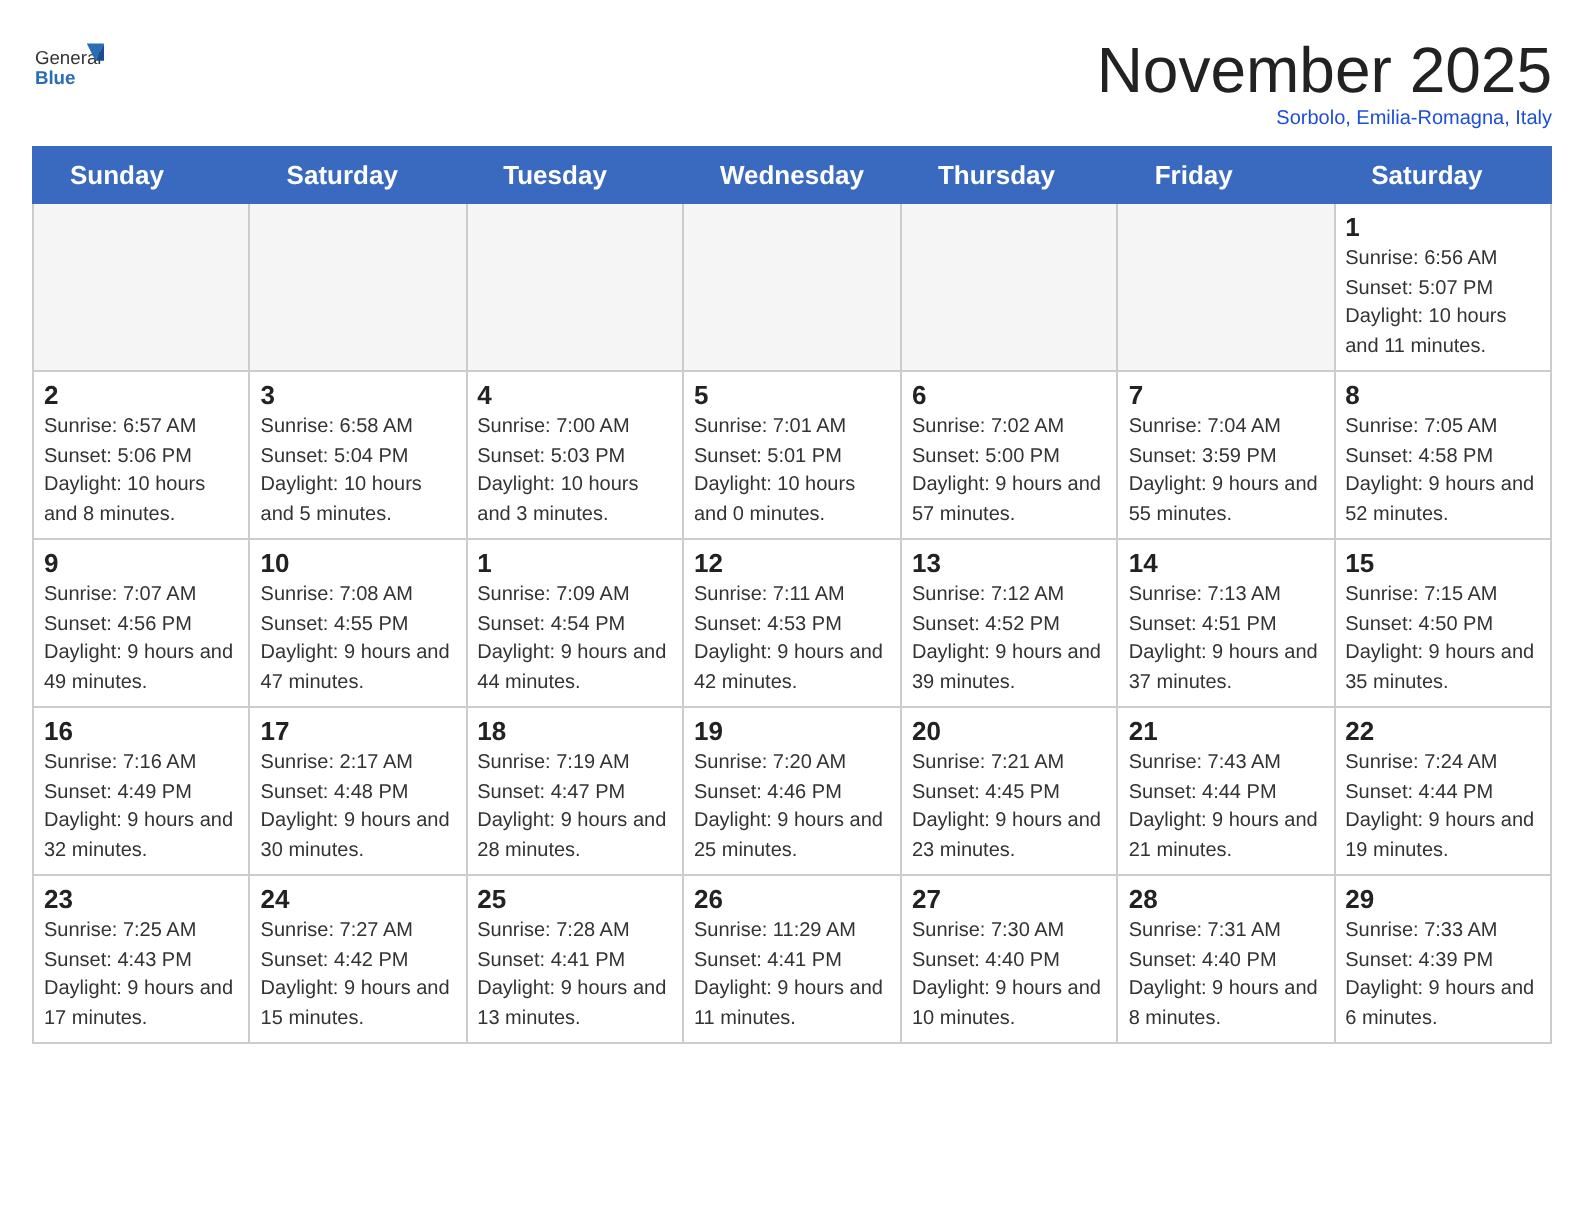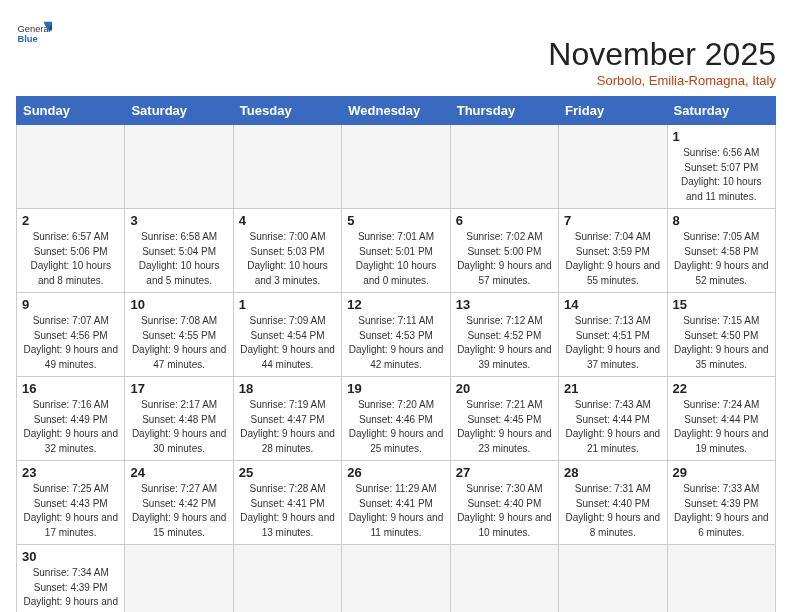--- a/index.html
+++ b/index.html
@@ -30,37 +30,36 @@
       height: 36px;
     }
     .title-block {
       text-align: right;
     }
     .main-title {
       font-size: 32px;
       font-weight: 400;
       color: #222;
       line-height: 1.2;
-      margin-top: 19px;
     }
     .subtitle {
-      font-size: 13px;
-      color: #c2410c;
+      font-size: 10px;
+      color: #1d4ed8;
     }
     .calendar {
       width: 100%;
       border-collapse: collapse;
       border: 1px solid #ccc;
     }
     .calendar th {
       background: #3a6abf;
       color: #fff;
       font-size: 13px;
       font-weight: 600;
-      padding: 6px 6px;
+      padding: 6px 18px;
       text-align: left;
       border: 1px solid #3a6abf;
       margin-left: 12px;
     }
     .calendar td {
       vertical-align: top;
       border: 1px solid #ccc;
       padding: 4px 5px;
       width: calc(100% / 7);
       min-height: 70px;
@@ -75,21 +74,20 @@
       font-size: 13px;
       font-weight: 600;
       color: #222;
       display: block;
       margin-bottom: 2px;
     }
     .day-info {
       font-size: 10px;
       color: #333;
       line-height: 1.45;
-      text-align: center;
     }
     .calendar tr:last-child td {
       min-height: 50px;
     }
   </style>
 </head>
 <body>
 
 <div class="page">
   <div class="header">
@@ -303,29 +301,15 @@
 Sunset: 4:40 PM
 Daylight: 9 hours and 8 minutes.</div>
           </td>
           <td>
             <span class="day-number">29</span>
             <div class="day-info">Sunrise: 7:33 AM
 Sunset: 4:39 PM
 Daylight: 9 hours and 6 minutes.</div>
           </td>
         </tr>
-        <tr>
-          <td>
-            <span class="day-number">30</span>
-            <div class="day-info">Sunrise: 7:34 AM
-Sunset: 4:39 PM
-Daylight: 9 hours and 4 minutes.</div>
-          </td>
-          <td class="empty"></td>
-          <td class="empty"></td>
-          <td class="empty"></td>
-          <td class="empty"></td>
-          <td class="empty"></td>
-          <td class="empty"></td>
-        </tr>
       </tbody>
   </table>
 </div>
 
 </body></html>

